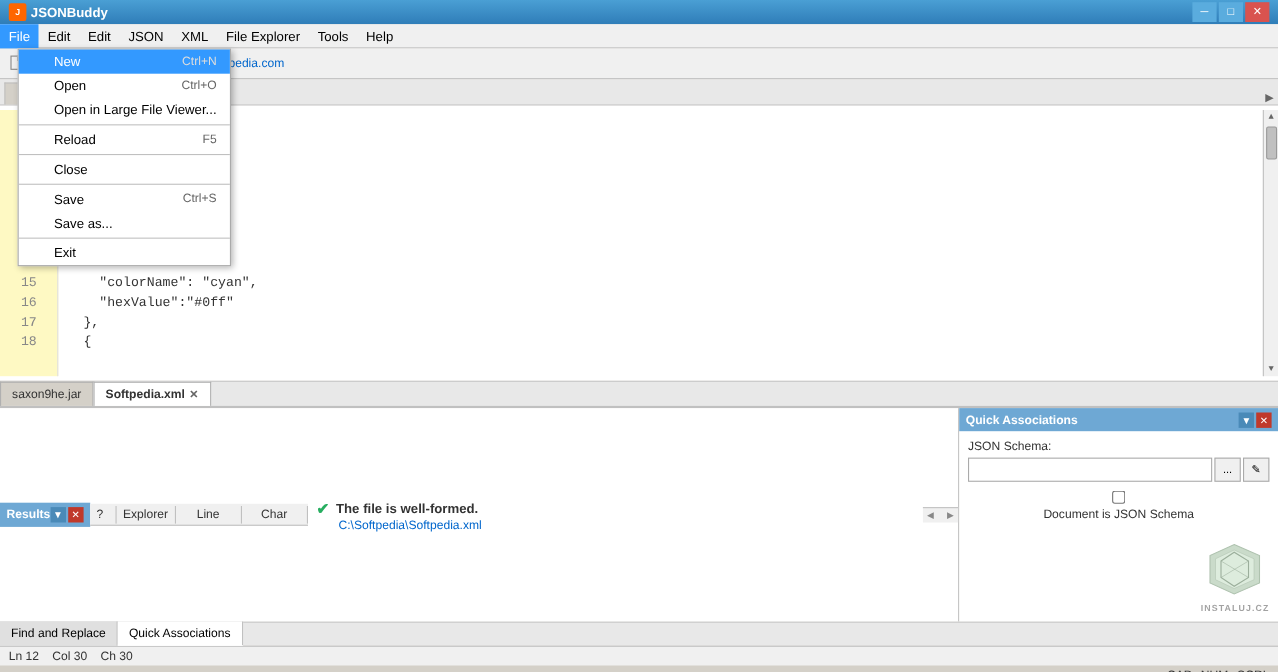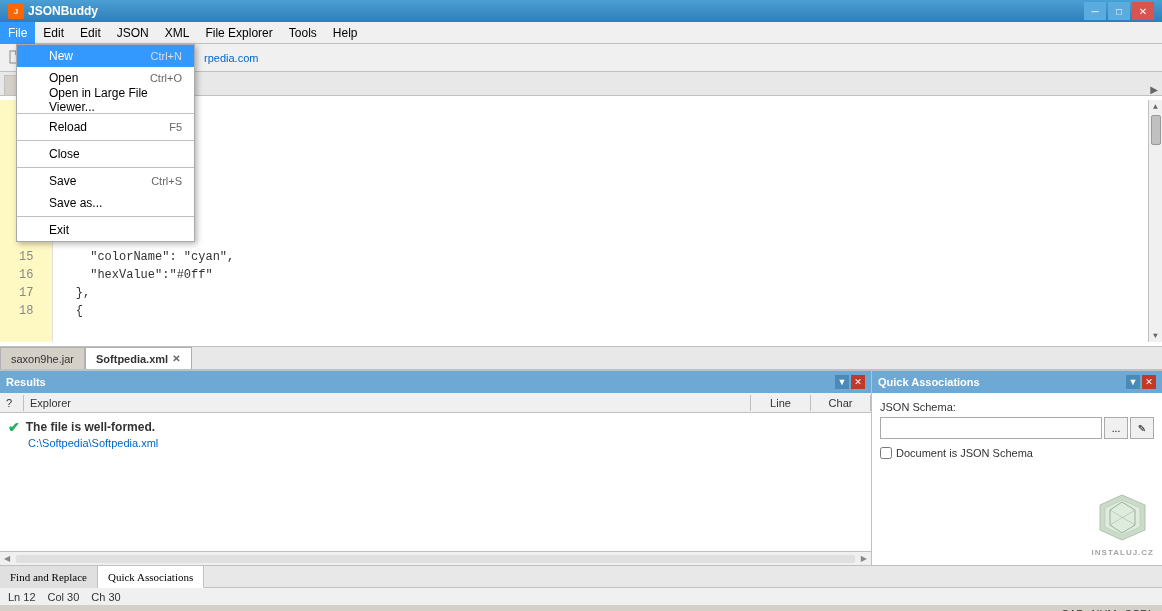--- a/index.html
+++ b/index.html
@@ -205,21 +205,22 @@
       height: 195px;
       border-top: 1px solid #c0c0c0;
     }
 
     
     .results-panel {
       flex: 1;
       background: white;
       border-right: 1px solid #c0c0c0;
       display: flex;
-      flex-direction: column;
+      flex-direction: row;
+      align-items: center;
     }
     .panel-header {
       background: #6ea8d4;
       height: 22px;
       display: flex;
       align-items: center;
       justify-content: space-between;
       padding: 0 6px;
       color: white;
       font-size: 11px;
@@ -288,33 +289,32 @@
       font-size: 11px;
     }
     .qa-btn {
       width: 24px; height: 22px;
       background: #f0f0f0;
       border: 1px solid #aaa;
       cursor: pointer;
       display: flex; align-items: center; justify-content: center;
       font-size: 10px;
     }
-    .qa-checkbox-row { display: flex; align-items: center; gap: 4px; }
+    .qa-checkbox-row { display: flex; align-items: center; gap: 4px; flex-direction: column; }
     .qa-checkbox { width: 12px; height: 12px; }
     .qa-checkbox-label { font-size: 11px; color: #333; }
 
     
     .bottom-panel-tabs {
       height: 22px;
       background: #e8e8e8;
       border-top: 1px solid #c0c0c0;
       display: flex;
-      align-items: flex-start;
+      align-items: flex-end;
       justify-content: space-between;
-      font-family: Liberation Serif, serif;
     }
     .bottom-tabs-left { display: flex; }
     .bottom-tab {
       padding: 2px 10px;
       font-size: 11px;
       cursor: pointer;
       height: 22px;
       display: flex; align-items: center;
       border-right: 1px solid #c0c0c0;
       background: #e0e0e0;
@@ -336,21 +336,21 @@
       font-size: 11px;
       color: #333;
     }
     .status-left { display: flex; gap: 12px; }
     .status-right { display: flex; gap: 8px; margin-top: 35px; }
     .status-item { font-size: 11px; }
     .dropdown-menu {
       position: absolute;
       top: 44px;
       left: 16px;
-      width: 179px;
+      width: 194px;
       background: white;
       border: 1px solid #aaa;
       box-shadow: 2px 2px 6px rgba(0,0,0,0.3);
       z-index: 100;
     }
     .dropdown-item {
       display: flex;
       align-items: center;
       justify-content: space-between;
       padding: 4px 12px 4px 32px;

